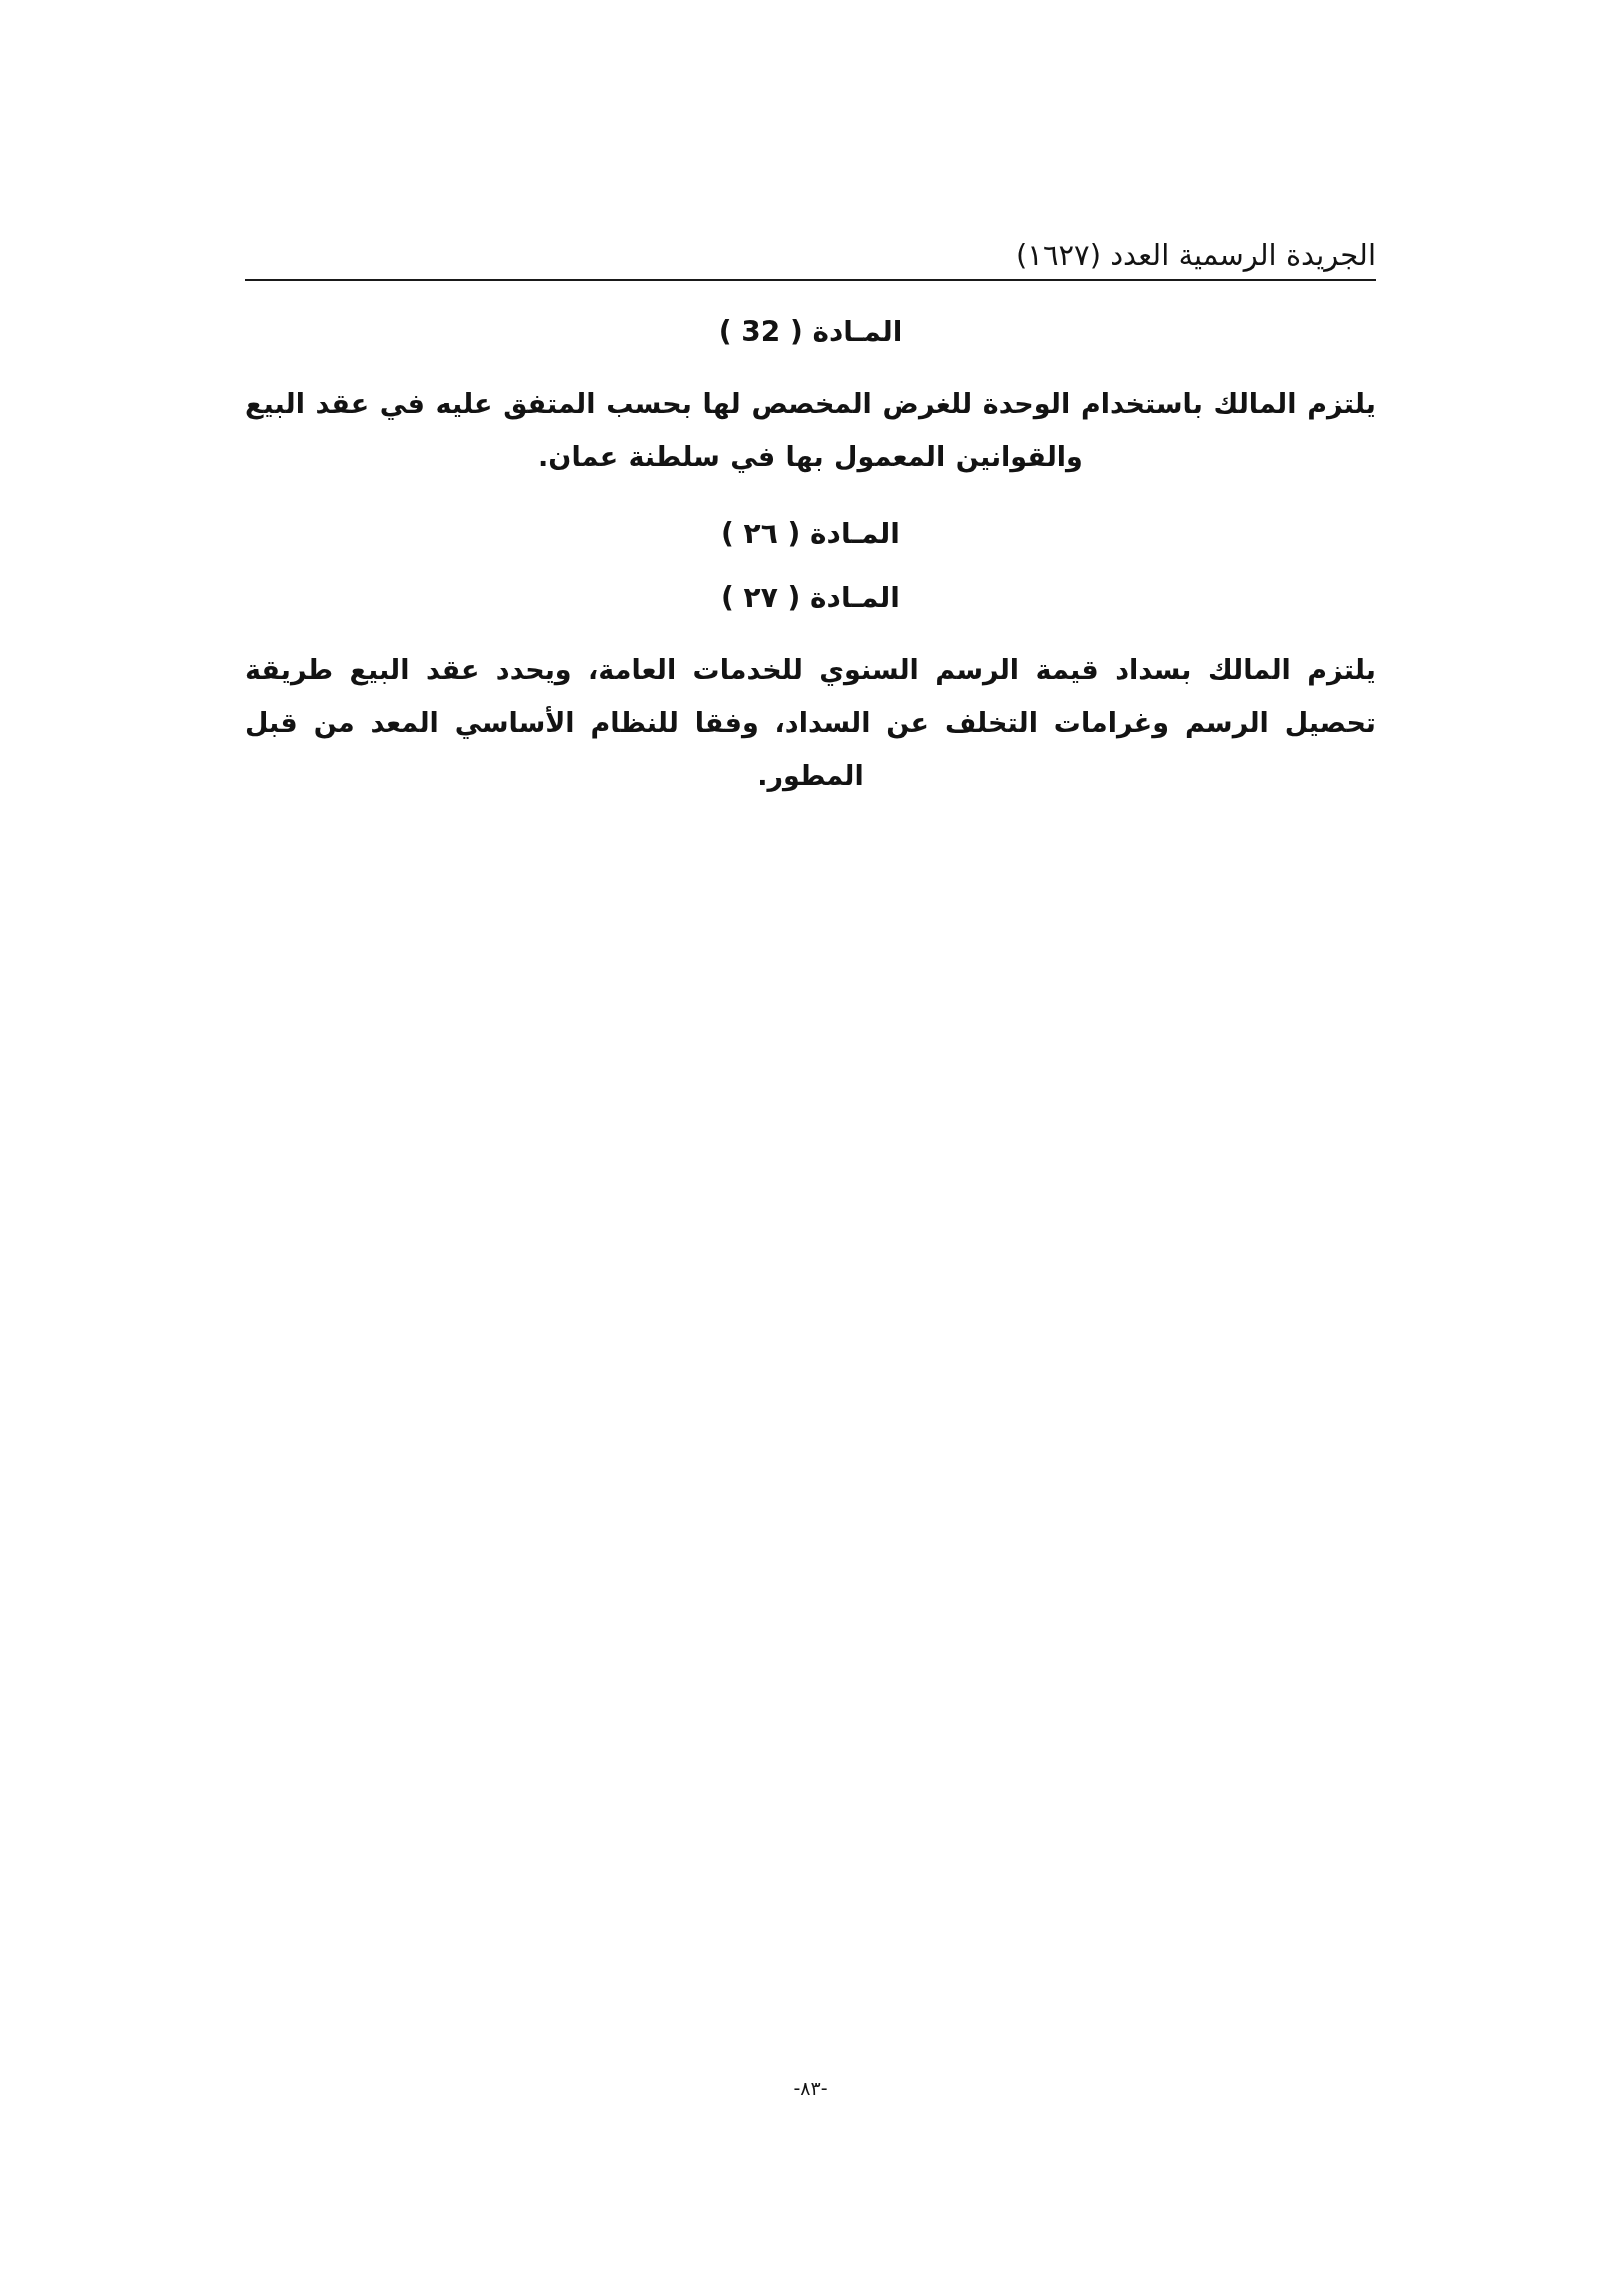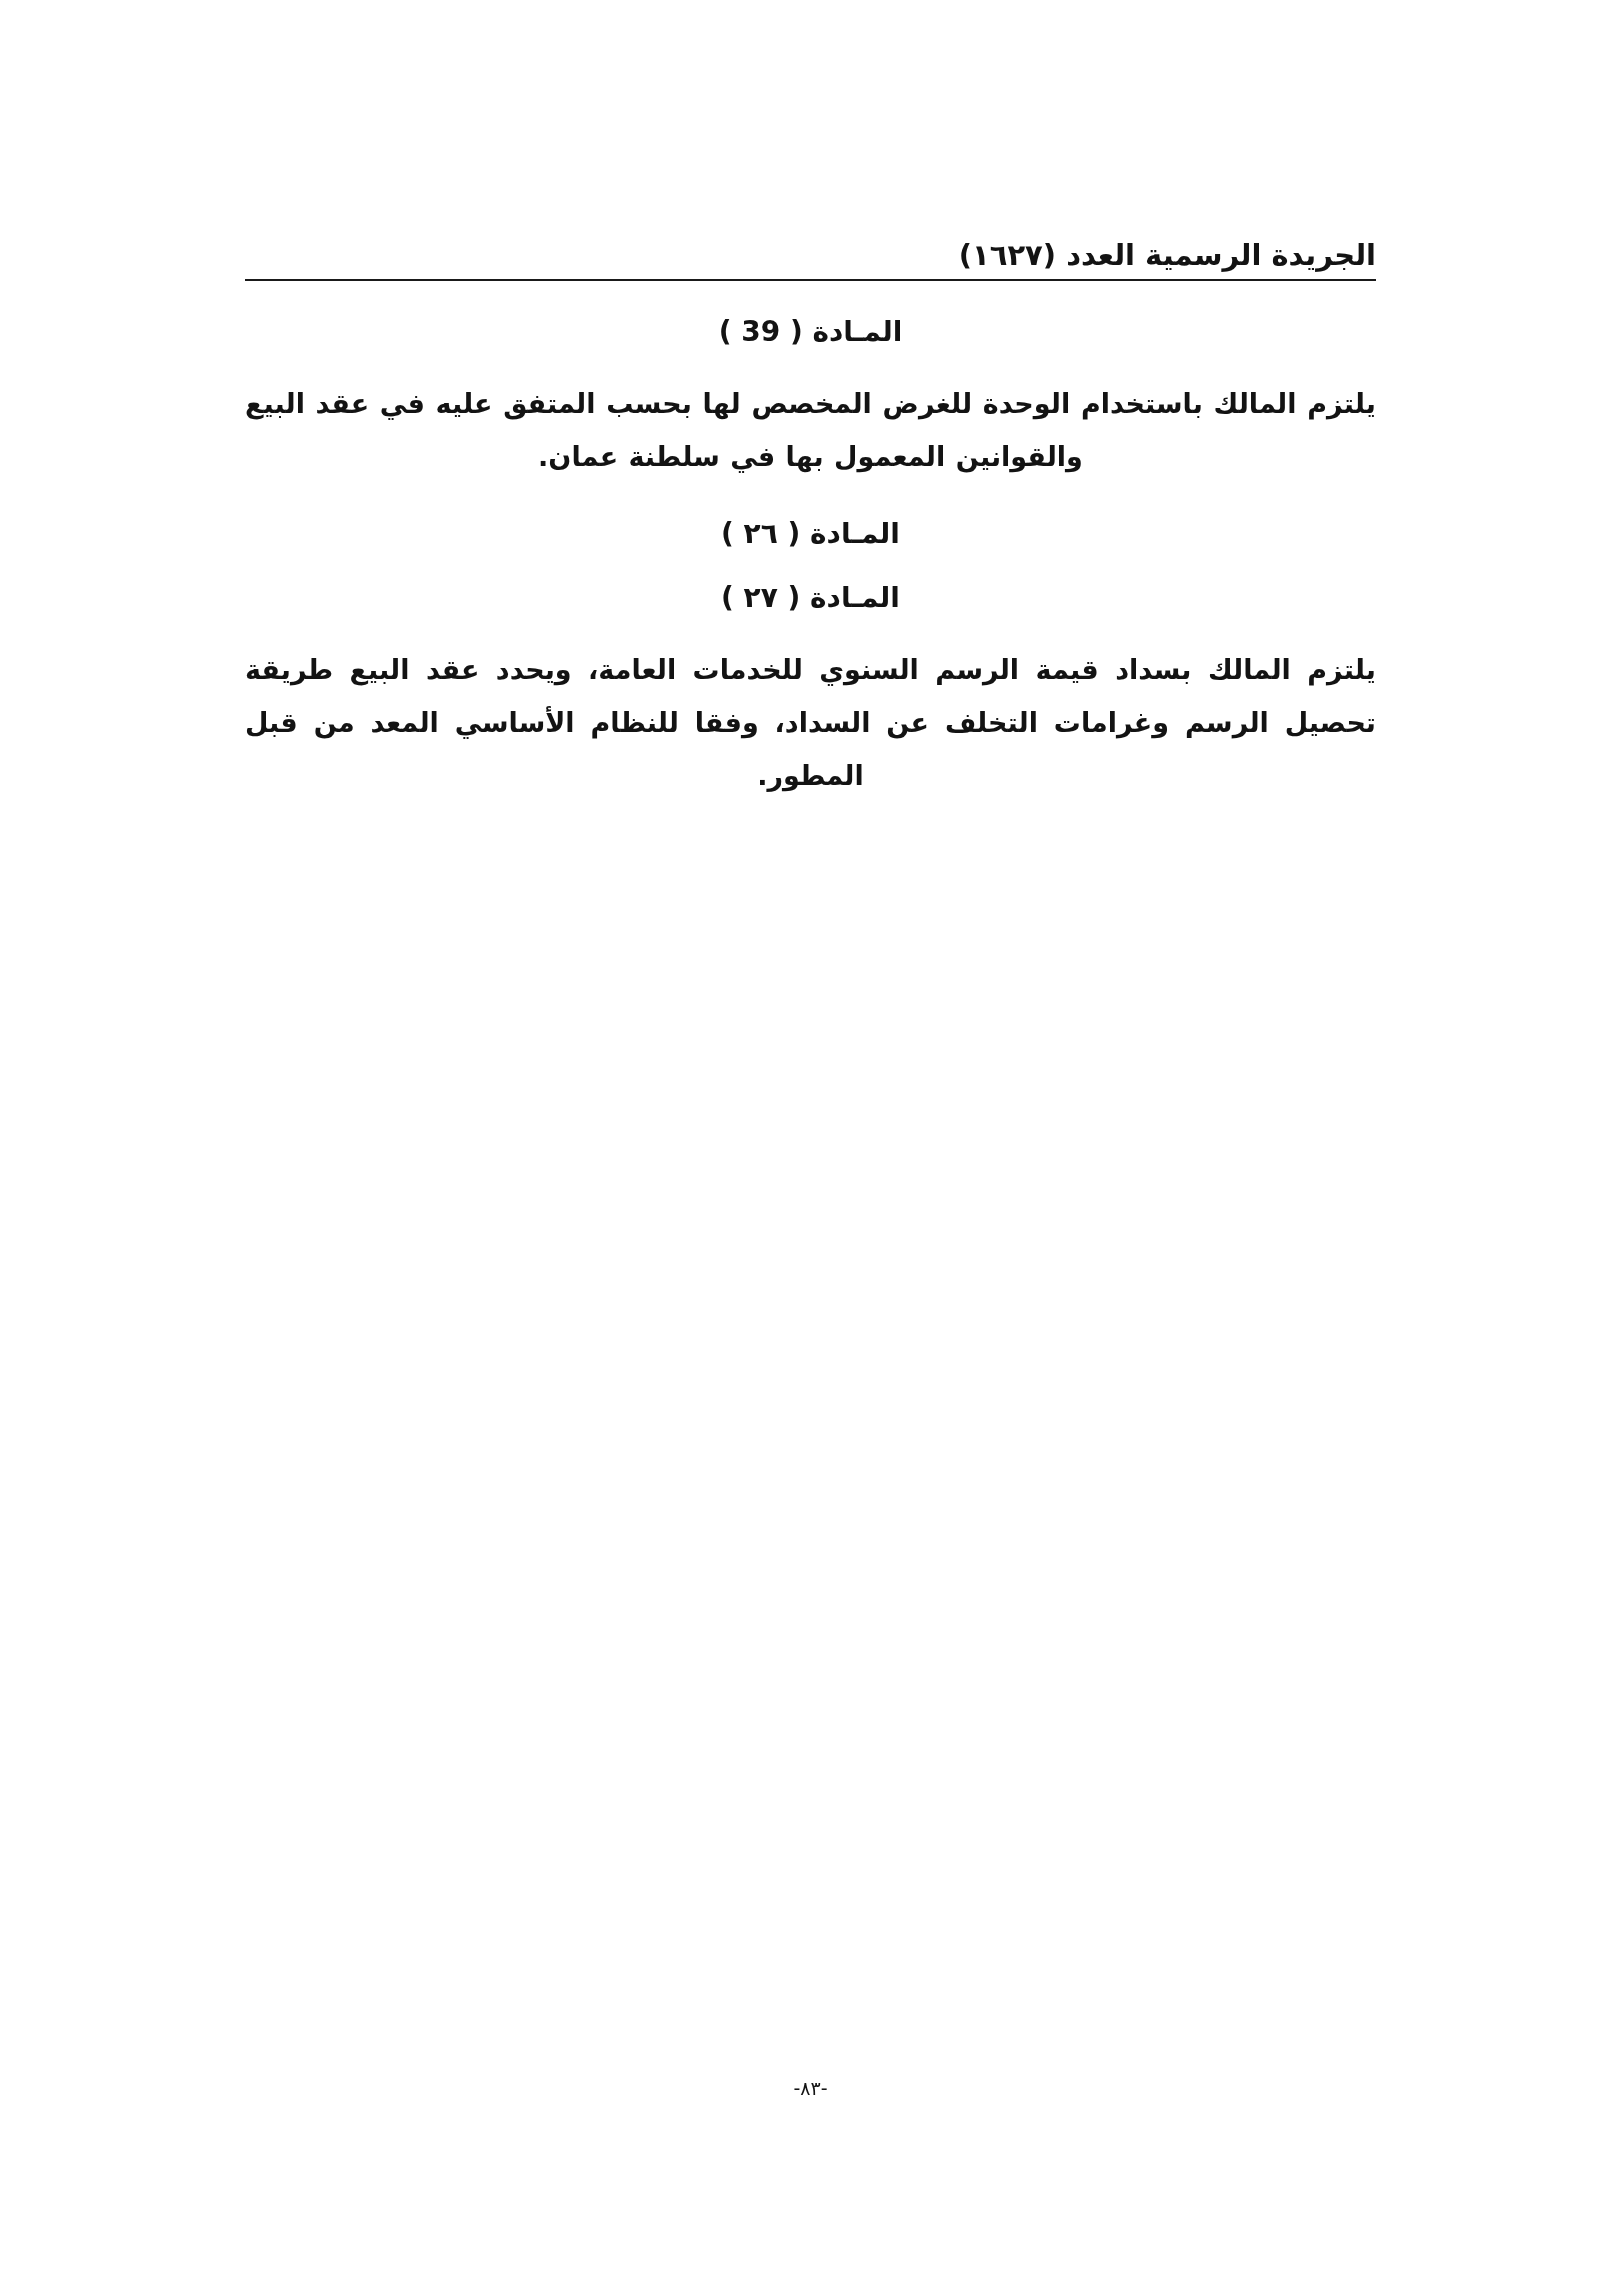--- a/index.html
+++ b/index.html
@@ -22,21 +22,21 @@
   
   .header-zone {
     position: absolute;
     top: 238px;
     right: 245px;
     left: 245px;
   }
   .header-title {
     font-family: "DejaVu Sans", sans-serif;
     font-size: 29px;
-    font-weight: 700;
+    font-weight: 400;
     color: #131313;
     text-align: right;
     letter-spacing: 0px;
     line-height: 1.2;
     white-space: nowrap;
     direction: rtl;
   }
   .header-rule {
     margin-top: 5.9px;
     border: 0;
@@ -104,21 +104,21 @@
 <div class="page">
 
   <div class="header-zone">
     <div class="header-title">الجريدة الرسمية العدد (١٦٢٧)</div>
     <hr class="header-rule">
   </div>
 
   <div class="content">
 
     <section class="article">
-      <h2 class="article-heading">المـادة ( 39 )</h2>
+      <h2 class="article-heading">المـادة ( 32 )</h2>
       <p class="article-body">يلتزم المالك باستخدام الوحدة للغرض المخصص لها بحسب المتفق عليه في عقد البيع والقوانين المعمول بها في سلطنة عمان.</p>
     </section>
 
     <section class="article">
       <h2 class="article-heading">المـادة ( ٢٦ )</h2>
     </section>
 
     <section class="article">
       <h2 class="article-heading">المـادة ( ٢٧ )</h2>
       <p class="article-body">يلتزم المالك بسداد قيمة الرسم السنوي للخدمات العامة، ويحدد عقد البيع طريقة تحصيل الرسم وغرامات التخلف عن السداد، وفقا للنظام الأساسي المعد من قبل المطور.</p>

